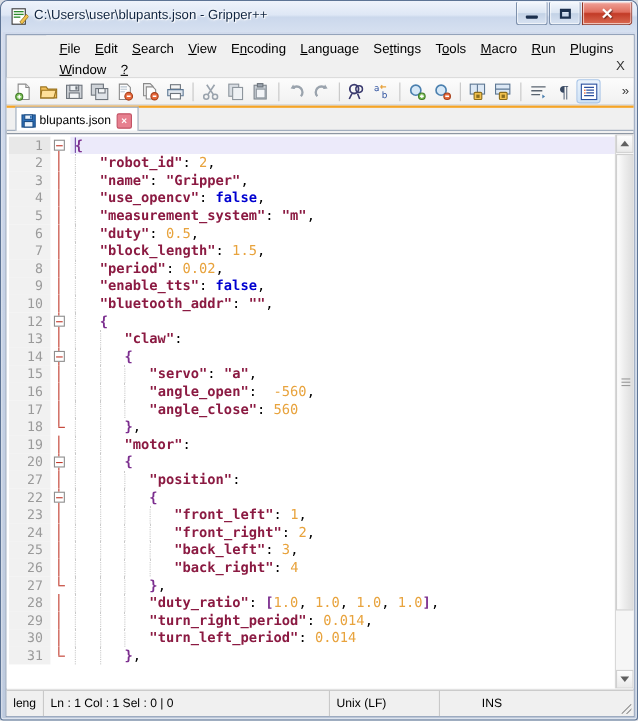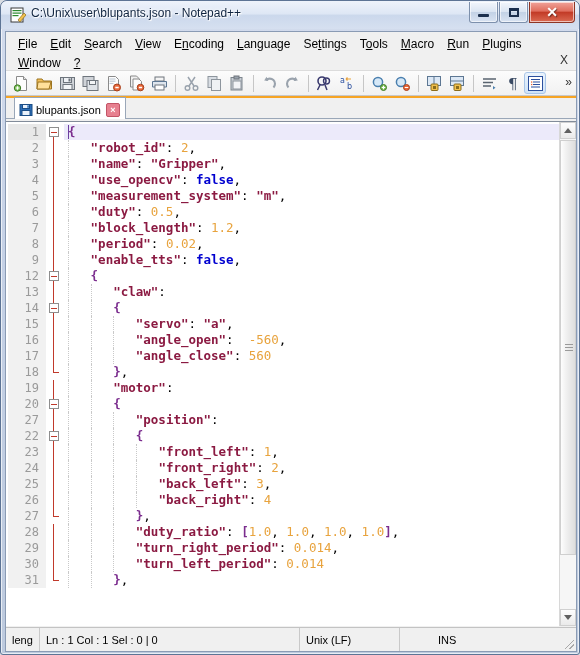--- a/index.html
+++ b/index.html
@@ -89,20 +89,21 @@
     box-sizing: border-box;
   }
 
   
   .menubar {
     background: #f0f0f0;
     padding: 2px 0 0 0;
     position: relative;
     height: 38px;
     box-sizing: border-box;
+    margin-left: 36px;
   }
   .menu-row {
     display: flex;
     align-items: center;
     height: 19px;
     padding-left: 6px;
   }
   .menu-item {
     font-size: 12px;
     color: #000;
@@ -388,21 +389,21 @@
   <div class="titlebar">
     <span class="title-icon">
       <svg width="16" height="16" viewBox="0 0 16 16">
         <rect x="1" y="1" width="12" height="14" fill="#ffffff" stroke="#3a3a3a" stroke-width="1"></rect>
         <rect x="2.5" y="3" width="9" height="1.2" fill="#2e8b2e"></rect>
         <rect x="2.5" y="5.5" width="9" height="1.2" fill="#2e8b2e"></rect>
         <rect x="2.5" y="8" width="6" height="1.2" fill="#2e8b2e"></rect>
         <path d="M8 13 L14 6 L16 8 L10 15 Z" fill="#f2c14e" stroke="#8a6d1d" stroke-width="0.7"></path>
       </svg>
     </span>
-    <span class="title-text">C:\Unix\user\blupants.json - Notepad++</span>
+    <span class="title-text">C:\Users\user\blupants.json - Gripper++</span>
     <div class="win-buttons">
       <div class="win-btn">
         <span class="win-glyph">
             <i class="min-bar"></i>
           </span>
       </div>
       <div class="win-btn">
         <span class="win-glyph">
             <i class="max-sq"></i>
           </span>
@@ -613,23 +614,24 @@
 
     <div class="editor-wrap">
       <div class="editor">
         <div class="code-rows" id="code-rows">
             <div class="row current"><div class="gutter">1</div><div class="fold"><div class="fold-line half-bot"></div><div class="fold-box"></div></div><div class="code"><span class="tok-br">{</span><span class="caret"></span></div></div>
             <div class="row"><div class="gutter">2</div><div class="fold"><div class="fold-line"></div></div><div class="code"><span class="ind" style="width: 21.6px;"></span><span class="tok-str">"robot_id"</span><span class="tok-op">: </span><span class="tok-num">2</span><span class="tok-op">,</span></div></div>
             <div class="row"><div class="gutter">3</div><div class="fold"><div class="fold-line"></div></div><div class="code"><span class="ind" style="width: 21.6px;"></span><span class="tok-str">"name"</span><span class="tok-op">: </span><span class="tok-str">"Gripper"</span><span class="tok-op">,</span></div></div>
             <div class="row"><div class="gutter">4</div><div class="fold"><div class="fold-line"></div></div><div class="code"><span class="ind" style="width: 21.6px;"></span><span class="tok-str">"use_opencv"</span><span class="tok-op">: </span><span class="tok-kw">false</span><span class="tok-op">,</span></div></div>
             <div class="row"><div class="gutter">5</div><div class="fold"><div class="fold-line"></div></div><div class="code"><span class="ind" style="width: 21.6px;"></span><span class="tok-str">"measurement_system"</span><span class="tok-op">: </span><span class="tok-str">"m"</span><span class="tok-op">,</span></div></div>
             <div class="row"><div class="gutter">6</div><div class="fold"><div class="fold-line"></div></div><div class="code"><span class="ind" style="width: 21.6px;"></span><span class="tok-str">"duty"</span><span class="tok-op">: </span><span class="tok-num">0.5</span><span class="tok-op">,</span></div></div>
-            <div class="row"><div class="gutter">7</div><div class="fold"><div class="fold-line"></div></div><div class="code"><span class="ind" style="width: 21.6px;"></span><span class="tok-str">"block_length"</span><span class="tok-op">: </span><span class="tok-num">1.2</span><span class="tok-op">,</span></div></div>
+            <div class="row"><div class="gutter">7</div><div class="fold"><div class="fold-line"></div></div><div class="code"><span class="ind" style="width: 21.6px;"></span><span class="tok-str">"block_length"</span><span class="tok-op">: </span><span class="tok-num">1.5</span><span class="tok-op">,</span></div></div>
             <div class="row"><div class="gutter">8</div><div class="fold"><div class="fold-line"></div></div><div class="code"><span class="ind" style="width: 21.6px;"></span><span class="tok-str">"period"</span><span class="tok-op">: </span><span class="tok-num">0.02</span><span class="tok-op">,</span></div></div>
             <div class="row"><div class="gutter">9</div><div class="fold"><div class="fold-line"></div></div><div class="code"><span class="ind" style="width: 21.6px;"></span><span class="tok-str">"enable_tts"</span><span class="tok-op">: </span><span class="tok-kw">false</span><span class="tok-op">,</span></div></div>
+            <div class="row"><div class="gutter">10</div><div class="fold"><div class="fold-line"></div></div><div class="code"><span class="ind" style="width: 21.6px;"></span><span class="tok-str">"bluetooth_addr"</span><span class="tok-op">: </span><span class="tok-str">""</span><span class="tok-op">,</span></div></div>
             <div class="row"><div class="gutter">12</div><div class="fold"><div class="fold-line"></div><div class="fold-box"></div></div><div class="code"><span class="ind" style="width: 21.6px;"></span><span class="tok-br">{</span></div></div>
             <div class="row"><div class="gutter">13</div><div class="fold"><div class="fold-line"></div></div><div class="code"><span class="ind" style="width: 21.6px;"></span><span class="ind" style="width: 21.6px;"></span><span class="tok-str">"claw"</span><span class="tok-op">:</span></div></div>
             <div class="row"><div class="gutter">14</div><div class="fold"><div class="fold-line"></div><div class="fold-box"></div></div><div class="code"><span class="ind" style="width: 21.6px;"></span><span class="ind" style="width: 21.6px;"></span><span class="tok-br">{</span></div></div>
             <div class="row"><div class="gutter">15</div><div class="fold"><div class="fold-line"></div></div><div class="code"><span class="ind" style="width: 21.6px;"></span><span class="ind" style="width: 21.6px;"></span><span class="ind" style="width: 21.6px;"></span><span class="tok-str">"servo"</span><span class="tok-op">: </span><span class="tok-str">"a"</span><span class="tok-op">,</span></div></div>
             <div class="row"><div class="gutter">16</div><div class="fold"><div class="fold-line"></div></div><div class="code"><span class="ind" style="width: 21.6px;"></span><span class="ind" style="width: 21.6px;"></span><span class="ind" style="width: 21.6px;"></span><span class="tok-str">"angle_open"</span><span class="tok-op">:  </span><span class="tok-num">-560</span><span class="tok-op">,</span></div></div>
             <div class="row"><div class="gutter">17</div><div class="fold"><div class="fold-line"></div></div><div class="code"><span class="ind" style="width: 21.6px;"></span><span class="ind" style="width: 21.6px;"></span><span class="ind" style="width: 21.6px;"></span><span class="tok-str">"angle_close"</span><span class="tok-op">: </span><span class="tok-num">560</span></div></div>
             <div class="row"><div class="gutter">18</div><div class="fold"><div class="fold-line half-top"></div><div class="fold-tick"></div></div><div class="code"><span class="ind" style="width: 21.6px;"></span><span class="ind" style="width: 21.6px;"></span><span class="tok-br">}</span><span class="tok-op">,</span></div></div>
             <div class="row"><div class="gutter">19</div><div class="fold"><div class="fold-line"></div></div><div class="code"><span class="ind" style="width: 21.6px;"></span><span class="ind" style="width: 21.6px;"></span><span class="tok-str">"motor"</span><span class="tok-op">:</span></div></div>
             <div class="row"><div class="gutter">20</div><div class="fold"><div class="fold-line"></div><div class="fold-box"></div></div><div class="code"><span class="ind" style="width: 21.6px;"></span><span class="ind" style="width: 21.6px;"></span><span class="tok-br">{</span></div></div>
             <div class="row"><div class="gutter">27</div><div class="fold"><div class="fold-line"></div></div><div class="code"><span class="ind" style="width: 21.6px;"></span><span class="ind" style="width: 21.6px;"></span><span class="ind" style="width: 21.6px;"></span><span class="tok-str">"position"</span><span class="tok-op">:</span></div></div>

